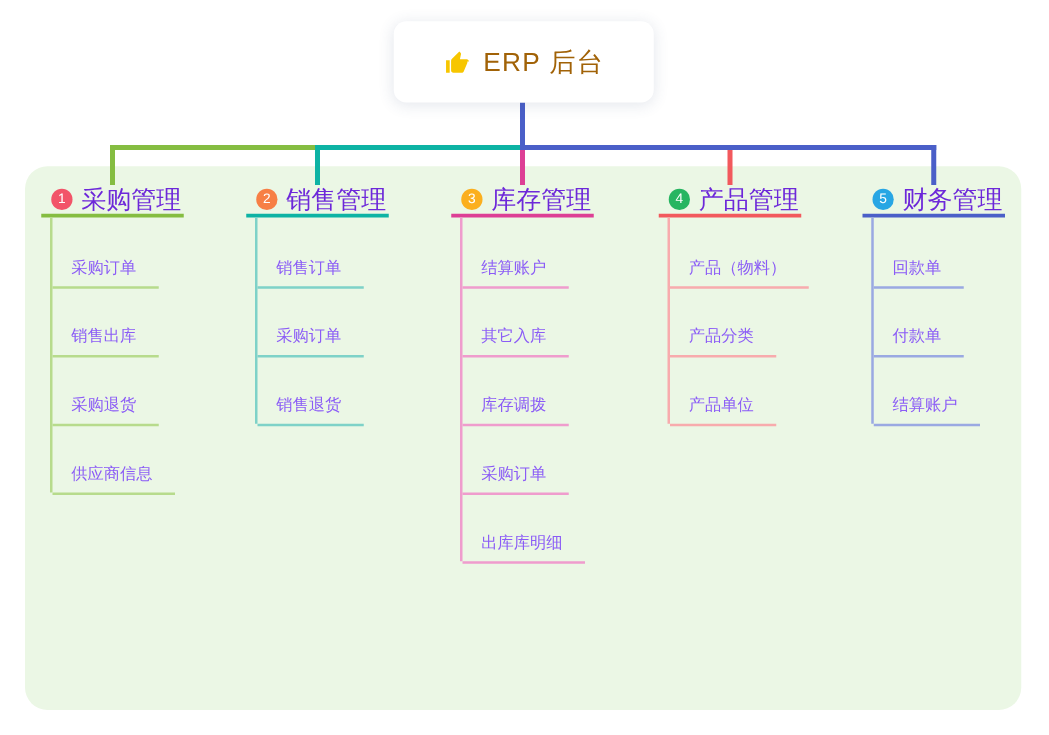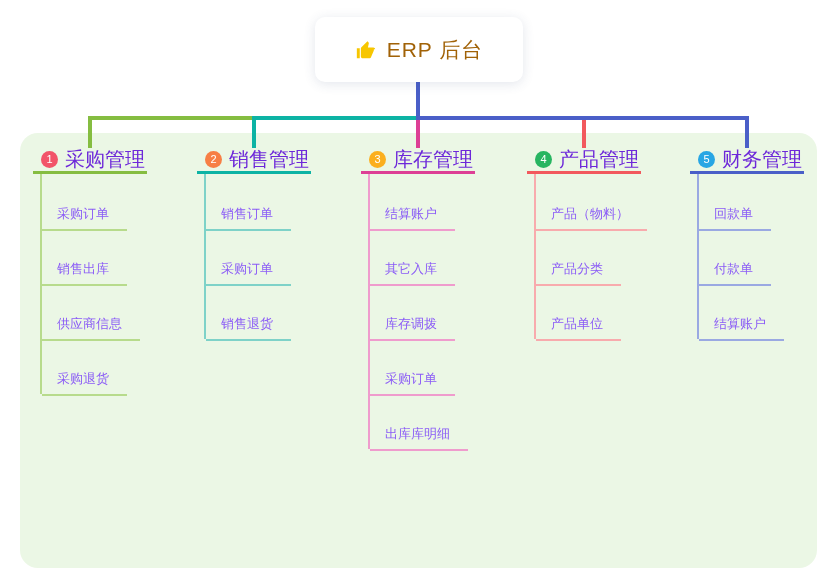--- a/index.html
+++ b/index.html
@@ -119,24 +119,24 @@
       <span class="branch-title">采购管理</span>
     </div>
     <div class="children">
           <div class="child">
             <span class="child-label">采购订单</span>
           </div>
           <div class="child">
             <span class="child-label">销售出库</span>
           </div>
           <div class="child">
+            <span class="child-label">采购退货</span>
+          </div>
+          <div class="child">
             <span class="child-label">供应商信息</span>
-          </div>
-          <div class="child">
-            <span class="child-label">采购退货</span>
           </div>
         </div>
   </div>
       <div class="branch" style="left: 197px; top: 147px; --main: #0db3a4; --light: #7ed2c8;">
     <div class="branch-header">
       <span class="badge" style="background: rgb(247, 127, 69);">2</span>
       <span class="branch-title">销售管理</span>
     </div>
     <div class="children">
           <div class="child">

